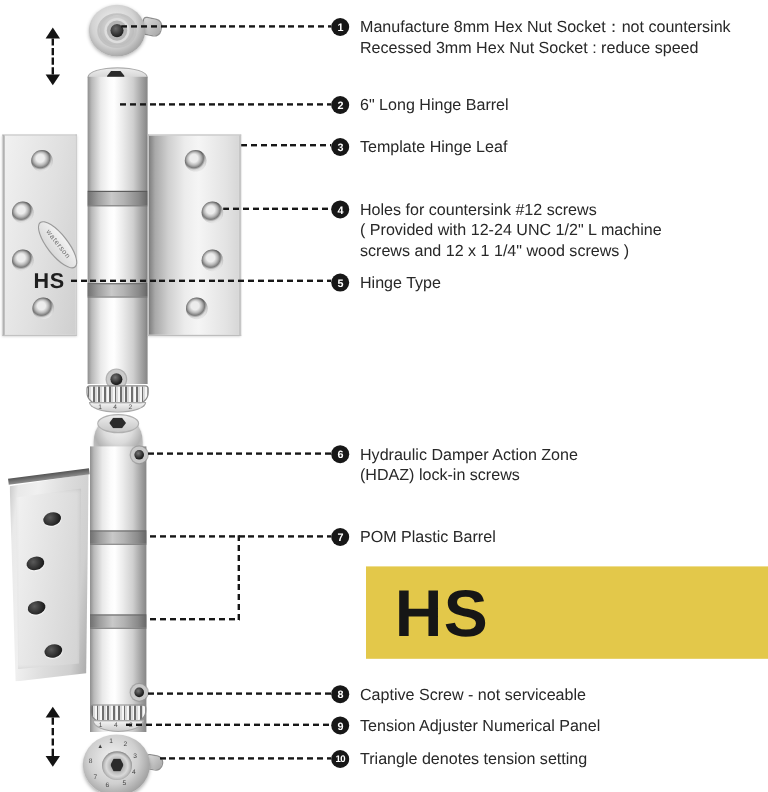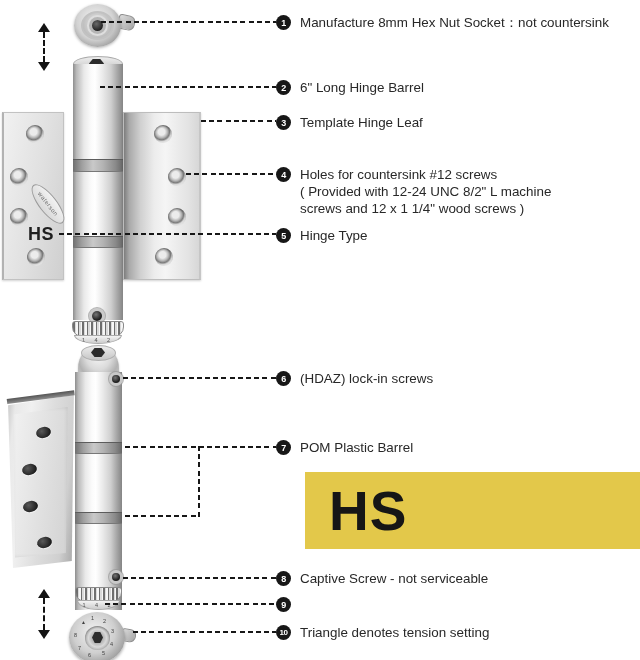--- a/index.html
+++ b/index.html
@@ -167,68 +167,73 @@
   <div class="dlv" style="left:198px;top:446px;height:71px;"></div>
   <div class="dl" style="left:125px;top:515px;width:75px;"></div>
   <div class="dl" style="left:123px;top:577px;width:153px;"></div>
   <div class="dl" style="left:105px;top:603px;width:171px;"></div>
   <div class="dl" style="left:133px;top:631px;width:143px;"></div>
 
   <div class="callout" style="top:14px;">
     <div class="bullet">1</div>
     <div class="ctext">
       <div>Manufacture 8mm Hex Nut Socket：not countersink</div>
+      <div>Recessed 3mm Hex Nut Socket : reduce speed</div>
     </div>
   </div>
   <div class="callout" style="top:79px;">
     <div class="bullet">2</div>
     <div class="ctext">
         <div>6" Long Hinge Barrel</div>
       </div>
   </div>
   <div class="callout" style="top:114px;">
     <div class="bullet">3</div>
     <div class="ctext">
         <div>Template Hinge Leaf</div>
       </div>
   </div>
   <div class="callout" style="top:166px;">
     <div class="bullet">4</div>
     <div class="ctext">
       <div>Holes for countersink #12 screws</div>
-      <div>( Provided with 12-24 UNC 8/2" L machine</div>
+      <div>( Provided with 12-24 UNC 1/2" L machine</div>
       <div>screws and 12 x 1 1/4" wood screws )</div>
     </div>
   </div>
   <div class="callout" style="top:227px;">
     <div class="bullet">5</div>
     <div class="ctext">
         <div>Hinge Type</div>
       </div>
   </div>
   <div class="callout" style="top:370px;">
     <div class="bullet">6</div>
     <div class="ctext">
+      <div>Hydraulic Damper Action Zone</div>
       <div>(HDAZ) lock-in screws</div>
     </div>
   </div>
   <div class="callout" style="top:439px;">
     <div class="bullet">7</div>
     <div class="ctext">
         <div>POM Plastic Barrel</div>
       </div>
   </div>
   <div class="callout" style="top:570px;">
     <div class="bullet">8</div>
     <div class="ctext">
         <div>Captive Screw - not serviceable</div>
       </div>
   </div>
   <div class="callout" style="top:596px;">
     <div class="bullet">9</div>
+    <div class="ctext">
+        <div>Tension Adjuster Numerical Panel</div>
+      </div>
   </div>
   <div class="callout" style="top:624px;">
     <div class="bullet" style="font-size:8px;">10</div>
     <div class="ctext">
         <div>Triangle denotes tension setting</div>
       </div>
   </div>
 
   <div class="banner">
     <span>HS</span>

